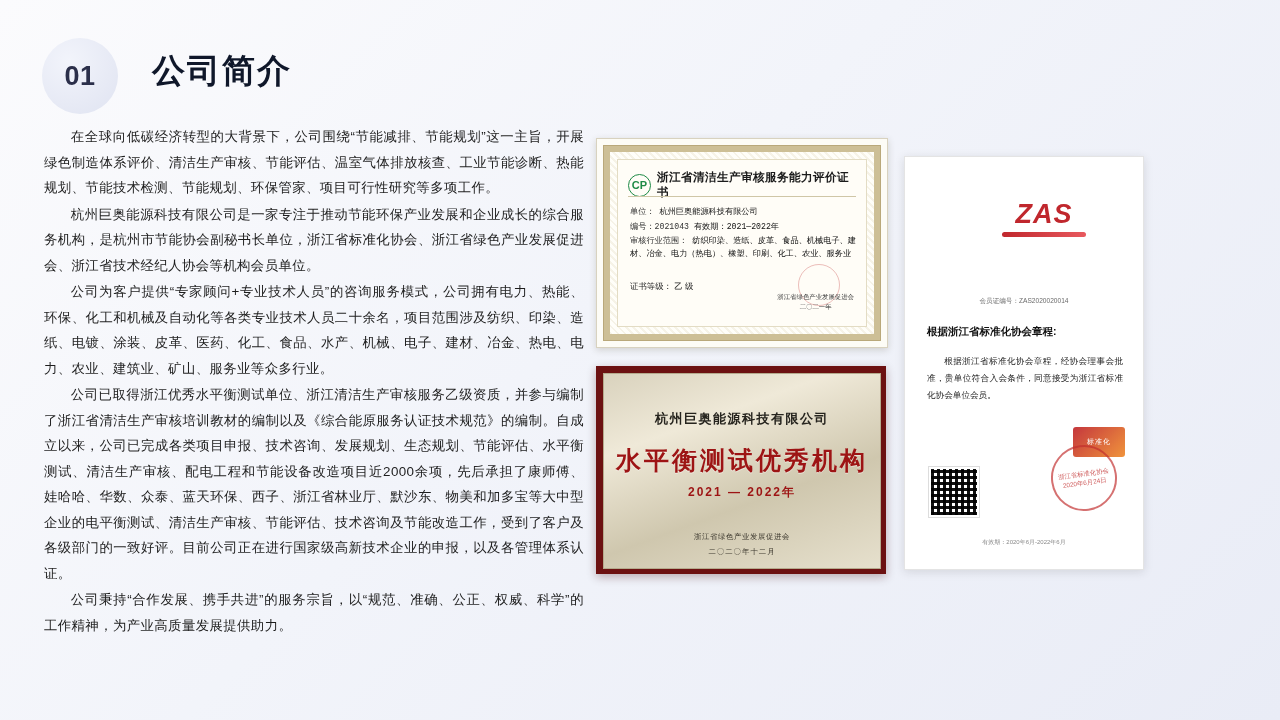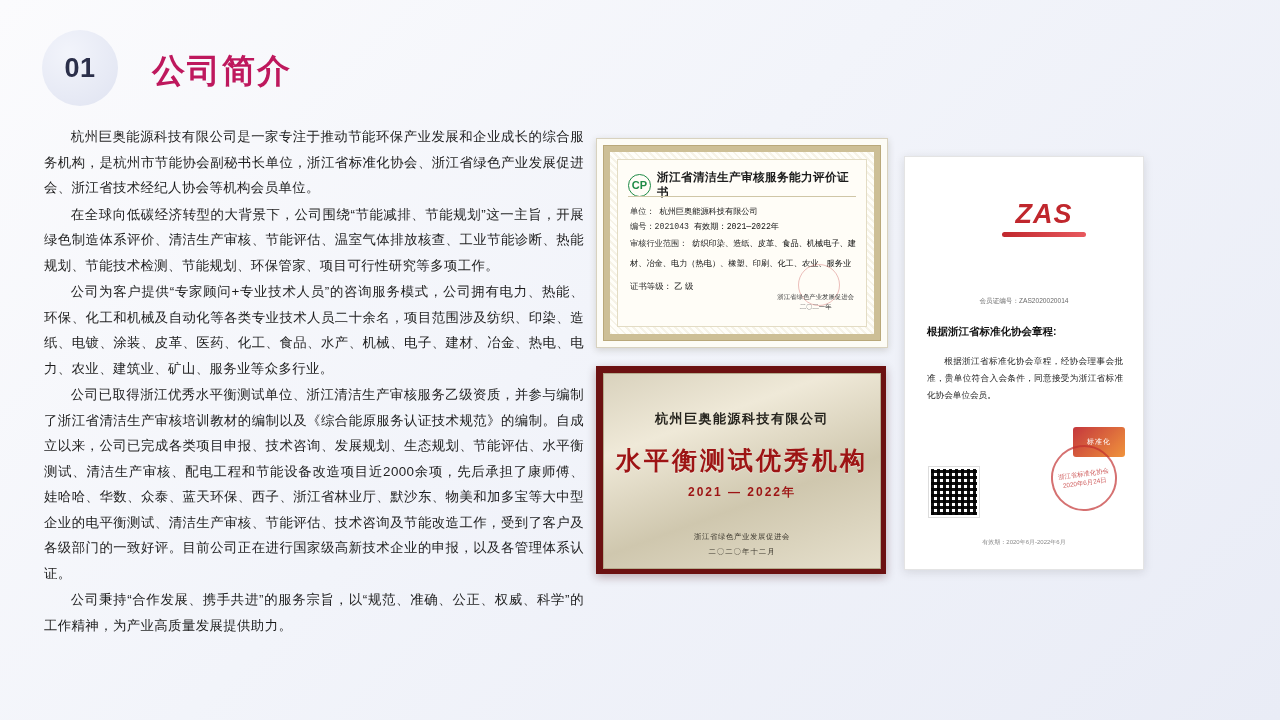--- a/index.html
+++ b/index.html
@@ -20,42 +20,42 @@
   .header {
     position: absolute;
     left: 0;
     top: 0;
     width: 100%;
     height: 128px;
   }
   .num-badge {
     position: absolute;
     left: 42px;
-    top: 30px;
+    top: 38px;
     width: 76px;
     height: 76px;
     border-radius: 50%;
     background: radial-gradient(circle at 35% 30%, #f2f4fb 0%, #e7eaf5 60%, #dfe3f1 100%);
     display: flex;
     align-items: center;
     justify-content: center;
   }
   .num-badge span {
     font-size: 27px;
     font-weight: bold;
     color: #2b2f4a;
     letter-spacing: 0.5px;
   }
   .page-title {
     position: absolute;
     left: 152px;
     top: 49px;
     font-size: 33px;
     font-weight: bold;
-    color: #be185d;
+    color: #0f172a;
     letter-spacing: 2px;
   }
 
   
   .text-col {
     position: absolute;
     left: 44px;
     top: 124px;
     width: 540px;
   }
@@ -392,22 +392,22 @@
 <body>
 
 <div class="header">
   <div class="num-badge">
     <span>01</span>
   </div>
   <div class="page-title">公司简介</div>
 </div>
 
 <div class="text-col">
+  <p class="para">在全球向低碳经济转型的大背景下，公司围绕“节能减排、节能规划”这一主旨，开展绿色制造体系评价、清洁生产审核、节能评估、温室气体排放核查、工业节能诊断、热能规划、节能技术检测、节能规划、环保管家、项目可行性研究等多项工作。</p>
   <p class="para">杭州巨奥能源科技有限公司是一家专注于推动节能环保产业发展和企业成长的综合服务机构，是杭州市节能协会副秘书长单位，浙江省标准化协会、浙江省绿色产业发展促进会、浙江省技术经纪人协会等机构会员单位。</p>
-  <p class="para">在全球向低碳经济转型的大背景下，公司围绕“节能减排、节能规划”这一主旨，开展绿色制造体系评价、清洁生产审核、节能评估、温室气体排放核查、工业节能诊断、热能规划、节能技术检测、节能规划、环保管家、项目可行性研究等多项工作。</p>
   <p class="para">公司为客户提供“专家顾问+专业技术人员”的咨询服务模式，公司拥有电力、热能、环保、化工和机械及自动化等各类专业技术人员二十余名，项目范围涉及纺织、印染、造纸、电镀、涂装、皮革、医药、化工、食品、水产、机械、电子、建材、冶金、热电、电力、农业、建筑业、矿山、服务业等众多行业。</p>
   <p class="para">公司已取得浙江优秀水平衡测试单位、浙江清洁生产审核服务乙级资质，并参与编制了浙江省清洁生产审核培训教材的编制以及《综合能原服务认证技术规范》的编制。自成立以来，公司已完成各类项目申报、技术咨询、发展规划、生态规划、节能评估、水平衡测试、清洁生产审核、配电工程和节能设备改造项目近2000余项，先后承担了康师傅、娃哈哈、华数、众泰、蓝天环保、西子、浙江省林业厅、默沙东、物美和加多宝等大中型企业的电平衡测试、清洁生产审核、节能评估、技术咨询及节能改造工作，受到了客户及各级部门的一致好评。目前公司正在进行国家级高新技术企业的申报，以及各管理体系认证。</p>
   <p class="para">公司秉持“合作发展、携手共进”的服务宗旨，以“规范、准确、公正、权威、科学”的工作精神，为产业高质量发展提供助力。</p>
 </div>
 
 <div class="certs">
 
   <div class="cert-cleanprod">
     <div class="frame"></div>
     <div class="inner">
@@ -418,21 +418,21 @@
       <div class="cp-rule"></div>
       <div class="cp-lines">
         <div class="cp-row">
           <span class="lbl">单位：</span>
           <span class="val">杭州巨奥能源科技有限公司</span>
         </div>
         <div class="cp-row">
           <span class="lbl">编号：2021043</span>
           <span class="val">有效期：2021—2022年</span>
         </div>
-        <div class="cp-row" style="white-space:normal; line-height:20px;">
+        <div class="cp-row" style="white-space:normal; line-height:13px;">
           <span class="lbl">审核行业范围：</span>
           <span class="val">纺织印染、造纸、皮革、食品、机械电子、建材、冶金、电力（热电）、橡塑、印刷、化工、农业、服务业</span>
         </div>
       </div>
       <div class="cp-grade">证书等级：  乙 级</div>
       <div class="cp-seal"></div>
       <div class="cp-sign">
         <div>浙江省绿色产业发展促进会</div>
         <div>二〇二一年</div>
       </div>

